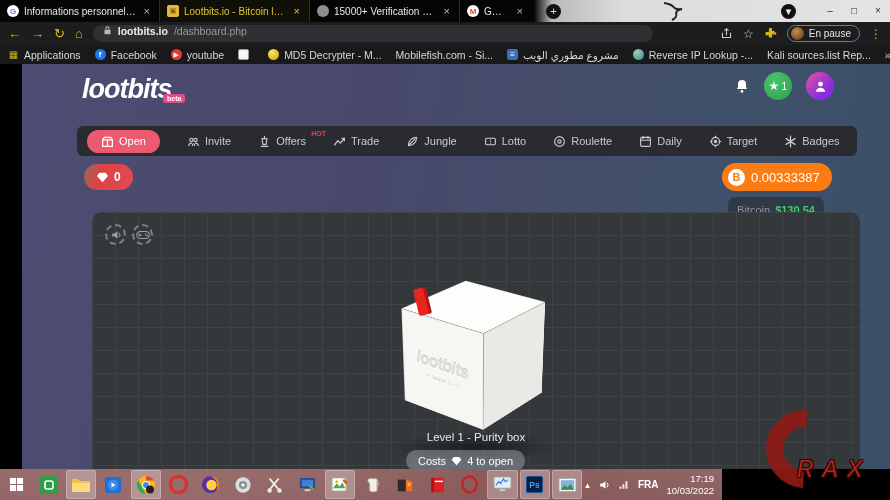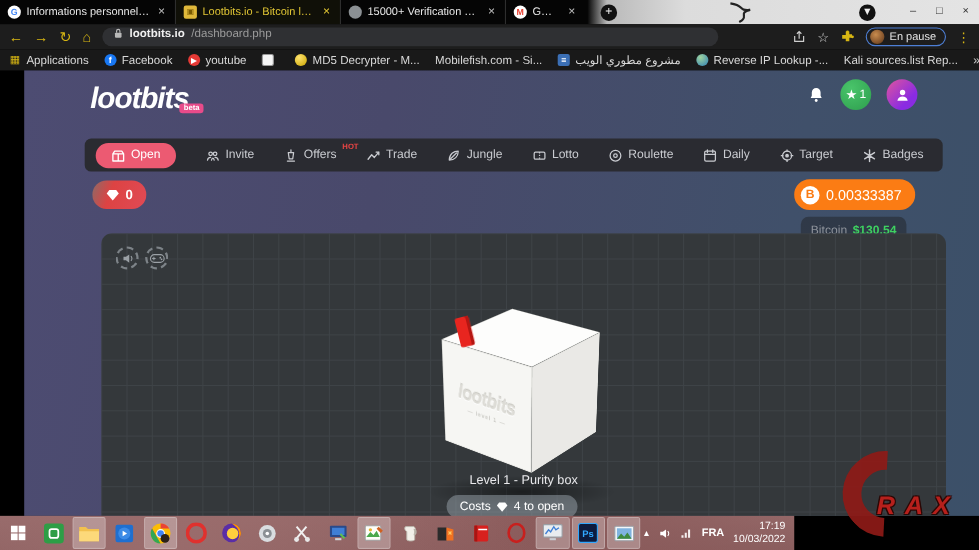--- a/index.html
+++ b/index.html
@@ -117,21 +117,21 @@
     transform:rotate(-14deg); box-shadow:inset -3px 0 0 #b51612; z-index:3; }
 
   .box-caption { position:absolute; left:0; top:219px; width:768px; text-align:center; color:#e9e9ec; font-size:11.5px; }
   .cost-pill { position:absolute; left:314px; top:238px; height:21px; border-radius:11px; background:rgba(165,175,185,0.45);
     display:flex; align-items:center; gap:5px; padding:0 12px; color:#fff; font-size:11px; cursor:pointer; z-index:4; }
 
   
   .wm-crescent { position:absolute; left:674px; top:198px; width:78px; height:78px; border-radius:50%;
     border:17px solid #8f1b17; border-top-color:transparent; border-right-color:transparent;
     transform:rotate(48deg); opacity:0.92; z-index:5; }
-  .wm-text { position:absolute; left:705px; top:234px; font-size:23px; font-weight:700; font-style:italic;
+  .wm-text { position:absolute; left:705px; top:244px; font-size:23px; font-weight:400; font-style:italic;
     color:#b6201c; letter-spacing:9px; z-index:5;
     text-shadow:1px 1px 0 #2b0806,-1px -1px 0 #2b0806,1px -1px 0 #2b0806,-1px 1px 0 #2b0806; }
 
   
   .scrollbar { position:absolute; left:874px; top:0; width:16px; height:405px; background:#e8e8e8;
     display:flex; flex-direction:column; align-items:center; }
   .sb-arrow { font-size:7px; color:#606060; line-height:14px; cursor:pointer; }
   .sb-thumb { width:10px; height:80px; background:#b9b9b9; border-radius:5px; margin-top:2px; cursor:grab; }
   .sb-bottom { margin-top:auto; }
 

